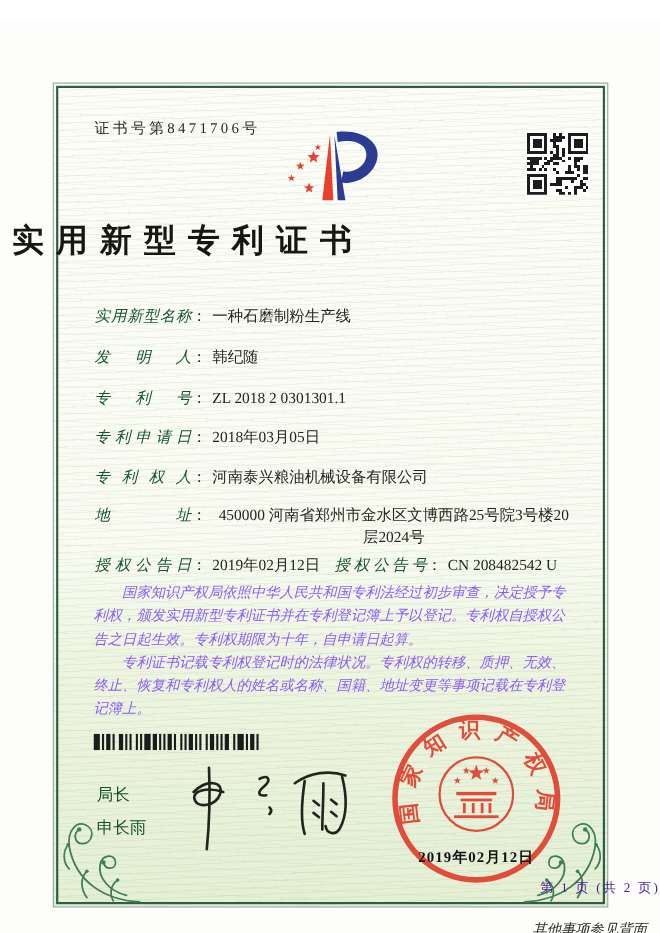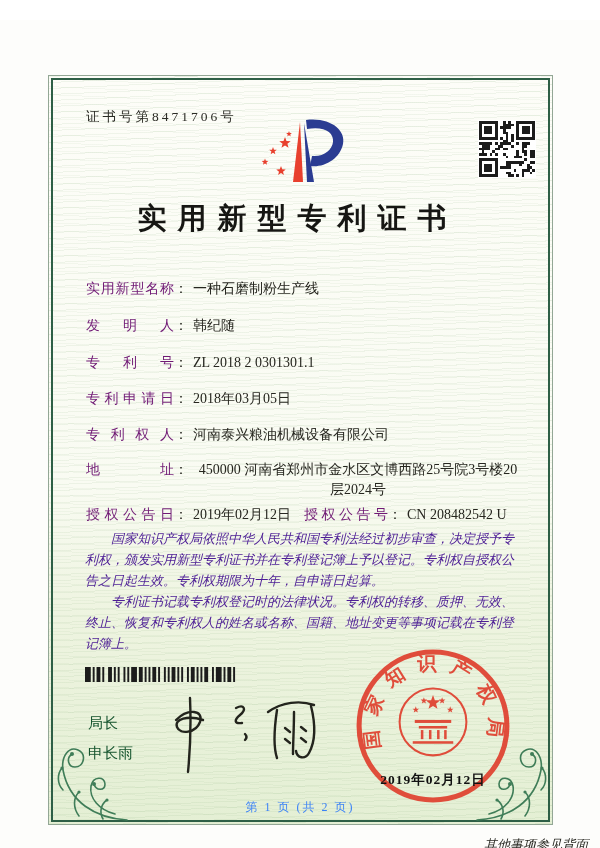--- a/index.html
+++ b/index.html
@@ -17,39 +17,39 @@
     background:
       repeating-linear-gradient(177.5deg, rgba(120,165,110,0.10) 0 1px, rgba(0,0,0,0) 1px 6px),
       repeating-linear-gradient(182.5deg, rgba(120,165,110,0.07) 0 1px, rgba(0,0,0,0) 1px 8px),
       linear-gradient(180deg,#fdfdf8 0%,#f9fbf2 55%,#eef4e0 72%,#e4efd4 100%);
   }
   .frame-inner{position:absolute;inset:2px;border:2px solid #2e5f46;}
   .cert-no{position:absolute;left:86px;top:88px;font-size:13.5px;letter-spacing:3px;color:#2b2b25;}
   .logo{position:absolute;left:250px;top:86px;}
   .qr{position:absolute;left:478px;top:100px;background:#fff;padding:1px;}
   .title{
-    position:absolute;left:0;right:16px;top:179px;text-align:center;
+    position:absolute;left:0;right:16px;top:179px;text-align:left;
     font-size:29px;font-weight:bold;letter-spacing:11px;text-indent:11px;color:#161613;
   }
   .field{position:absolute;left:86px;width:440px;font-size:14px;line-height:1.45;}
-  .flabel{display:inline-block;width:88px;text-align:justify;text-align-last:justify;vertical-align:top;color:#701a75;}
+  .flabel{display:inline-block;width:88px;text-align:justify;text-align-last:justify;vertical-align:top;color:#14532d;font-style:italic;}
   .colon{vertical-align:top;}
   .fvalue{display:inline-block;vertical-align:top;margin-left:5px;max-width:330px;color:#26261f;text-align:center;}
   .pair2{position:absolute;left:218px;top:0;}
   .pair2 .flabel{width:84px;}
   .paras{position:absolute;left:85px;top:508px;width:434px;font-size:13px;line-height:1.62;
-         font-style:italic;color:#4c1d95;}
+         font-style:italic;color:#8b5cf6;}
   .paras p{margin:0;text-indent:2em;}
   .barcode{position:absolute;left:85px;top:647px;}
   .director{position:absolute;left:88px;top:688px;font-size:15px;line-height:30px;color:#14532d;}
   .autograph{position:absolute;left:150px;top:662px;}
   .seal{position:absolute;left:352px;top:625px;}
   .seal-date{position:absolute;left:350px;top:751px;width:166px;text-align:center;
              font-size:13.5px;font-weight:bold;letter-spacing:1px;color:#111;}
-  .page-num{position:absolute;left:0;right:0;top:779px;text-align:center;font-size:12px;letter-spacing:2px;color:#3b82f6;}
+  .page-num{position:absolute;left:0;right:0;top:779px;text-align:right;font-size:12px;letter-spacing:2px;color:#4c1d95;}
   .footer-note{position:absolute;left:0;right:12px;top:816px;text-align:right;font-size:13px;
                font-style:italic;color:#2a2a24;}
   .ornament{position:absolute;top:700px;}
   .ornament.left{left:49px;}
   .ornament.right{left:460px;transform:scaleX(-1);}
 </style>
 </head>
 <body>
 
 <div class="page">

